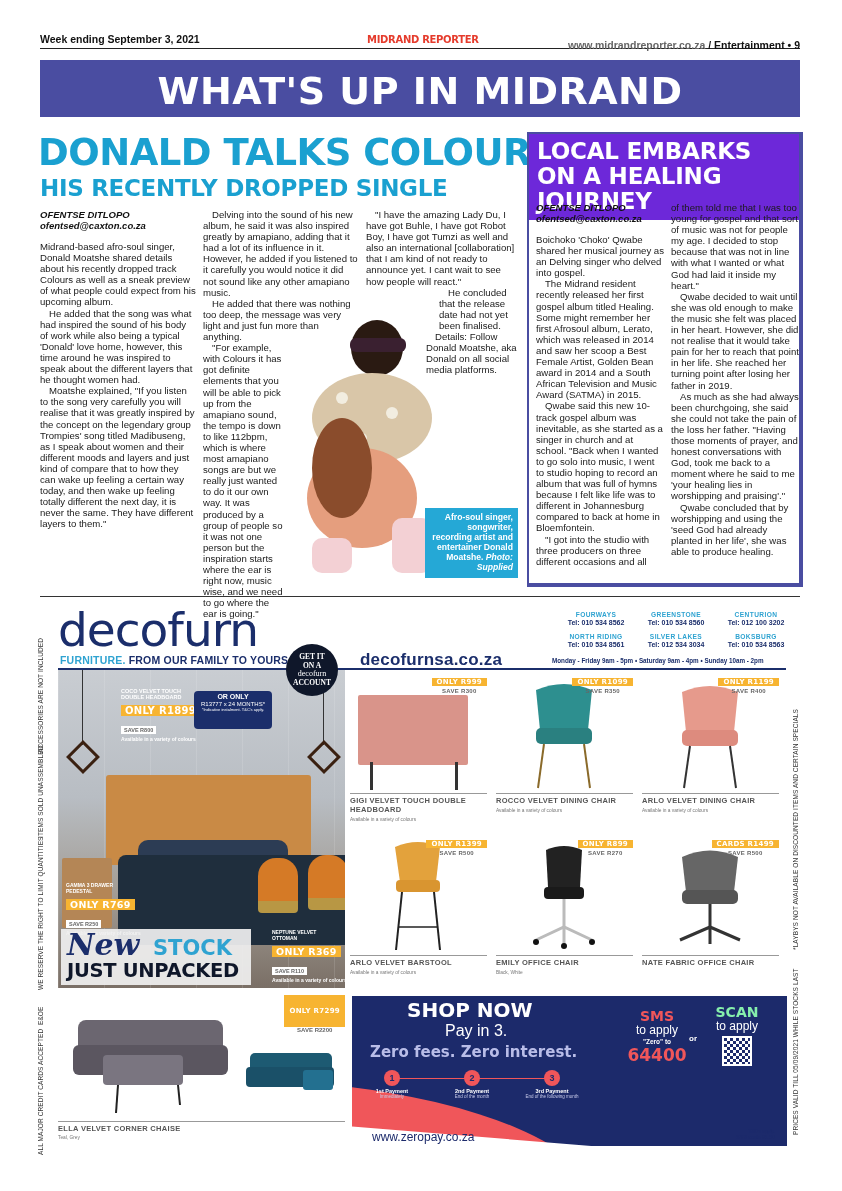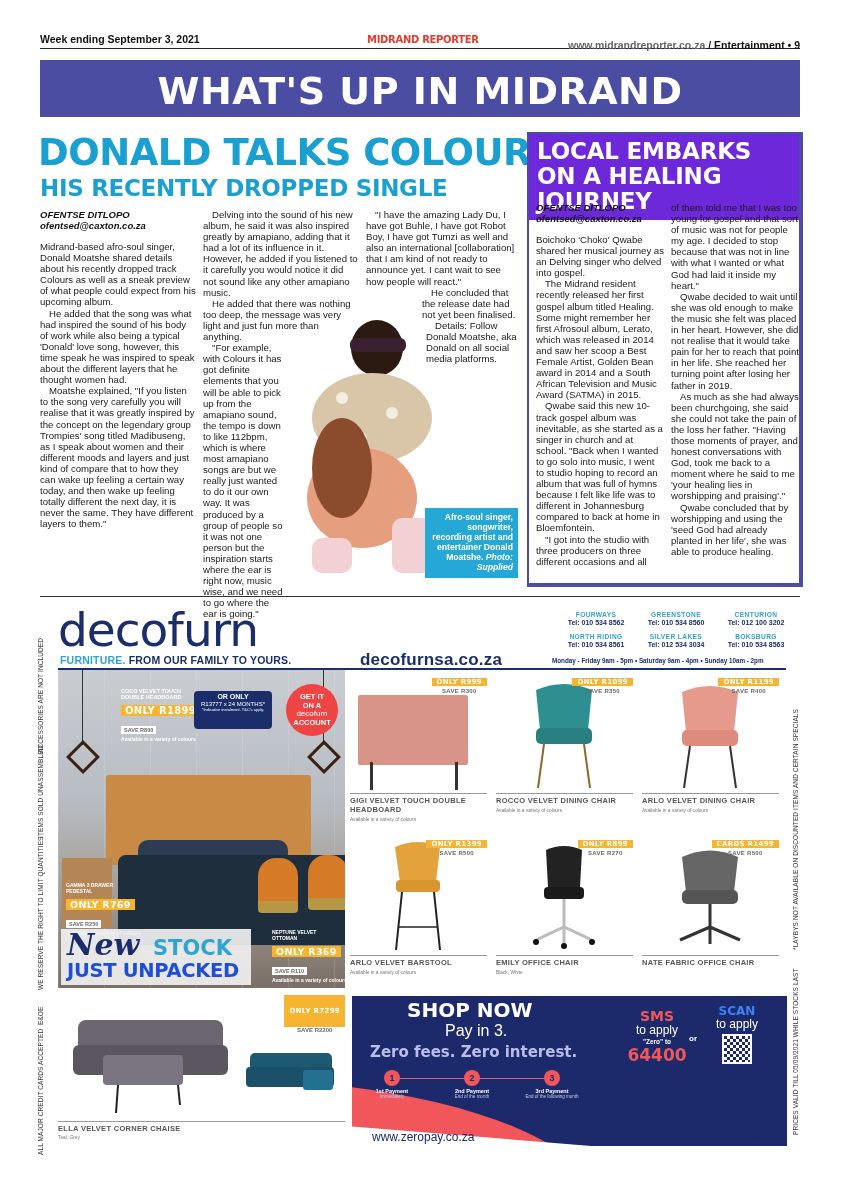--- a/index.html
+++ b/index.html
@@ -62,32 +62,32 @@
   .price-tag { background: #f7b431; color: #fff; font-weight: bold; font-family: "DejaVu Sans", sans-serif; padding: 0 4px; display: inline-block; letter-spacing: 0.3px; }
   .save-tag { background: #fff; color: #666; font-weight: bold; font-size: 5.5px; padding: 1px 3px; display: inline-block; }
   .tiny-white { color: #fff; font-size: 5px; font-weight: bold; }
 
   .coco-tag { position: absolute; left: 121px; top: 688px; }
   .coco-tag .title { color: #fff; font-size: 5.5px; font-weight: bold; line-height: 6px; width: 70px; }
   .coco-tag .price-tag { font-size: 10px; margin-top: 2px; }
 
   .or-only { position: absolute; left: 194px; top: 691px; width: 78px; height: 38px; background: #1b2e6b; border-radius: 4px; color: #fff; text-align: center; font-size: 5px; padding-top: 3px; line-height: 6.5px; }
   .or-only .big { font-size: 7px; font-weight: bold; }
-  .get-it { position: absolute; left: 286px; top: 684px; width: 52px; height: 52px; border-radius: 50%; background: #ef4444; color: #fff; text-align: center; font-size: 7.5px; font-weight: bold; line-height: 8.5px; padding-top: 9px; }
+  .get-it { position: absolute; left: 286px; top: 644px; width: 52px; height: 52px; border-radius: 50%; background: #0f172a; color: #fff; text-align: center; font-size: 7.5px; font-weight: bold; line-height: 8.5px; padding-top: 9px; font-family: Liberation Serif, serif; }
   .get-it .brand { font-weight: normal; font-size: 8px; }
 
   .gamma-tag { position: absolute; left: 66px; top: 883px; }
   .neptune-tag { position: absolute; left: 272px; top: 930px; }
   .gamma-tag .price-tag, .neptune-tag .price-tag { font-size: 9.5px; }
   .gamma-tag .title, .neptune-tag .title { color: #fff; font-size: 5px; font-weight: bold; width: 55px; line-height: 5.5px; }
 
   .new-stock { position: absolute; left: 61px; top: 929px; width: 190px; height: 56px; background: rgba(240,240,240,0.92); }
   .new-stock .new { position: absolute; left: 6px; top: -2px; font-family: "DejaVu Serif", serif; font-style: italic; font-weight: bold; color: #1b2e6b; font-size: 30px; }
   .new-stock .stock { position: absolute; left: 92px; top: 7px; font-family: "DejaVu Sans", sans-serif; font-weight: bold; color: #2fa3d1; font-size: 21px; }
-  .new-stock .unpacked { position: absolute; left: 6px; top: 30px; font-family: "DejaVu Sans", sans-serif; font-weight: bold; color: #1d4ed8; font-size: 19.5px; letter-spacing: -0.3px; }
+  .new-stock .unpacked { position: absolute; left: 6px; top: 30px; font-family: "DejaVu Sans", sans-serif; font-weight: bold; color: #0f172a; font-size: 19.5px; letter-spacing: -0.3px; }
 
   .product { position: absolute; width: 137px; }
   .product .img { position: absolute; left: 0; top: 0; width: 137px; height: 120px; }
   .product .tags { position: absolute; right: 0; top: 0; text-align: center; }
   .product .tags .price-tag { font-size: 7px; padding: 0 5px; }
   .product .tags .save { font-size: 6px; font-weight: bold; color: #666; letter-spacing: 0.3px; }
   .product .rule { position: absolute; left: 0; top: 123px; width: 137px; border-top: 1.5px solid #999; }
   .product .name { position: absolute; left: 0; top: 126px; font-size: 7.5px; color: #555; font-weight: bold; letter-spacing: 0.3px; line-height: 9px; width: 137px; }
   .product .sub { font-size: 4.8px; color: #777; font-weight: normal; letter-spacing: 0; display: block; margin-top: 1px; }
 
@@ -105,21 +105,21 @@
   .zp-step .lbl { font-size: 5.5px; font-weight: bold; margin-top: 2px; }
   .zp-step .sub { font-size: 4.5px; color: #c8cbea; }
   .zp-url { position: absolute; left: 20px; top: 134px; font-size: 12px; color: #1c2a6b; }
   .zp-sms { position: absolute; left: 270px; top: 12px; text-align: center; width: 70px; }
   .zp-sms .big { color: #f0565a; font-weight: bold; font-size: 14px; font-family: "DejaVu Sans", sans-serif; }
   .zp-sms .to { font-size: 12px; line-height: 12px; }
   .zp-sms .kw { font-size: 6.5px; font-weight: bold; margin-top: 2px; }
   .zp-sms .num { color: #f0565a; font-weight: bold; font-size: 17px; font-family: "DejaVu Sans", sans-serif; }
   .zp-or { position: absolute; left: 337px; top: 38px; font-size: 8px; font-weight: bold; }
   .zp-scan { position: absolute; left: 355px; top: 8px; text-align: center; width: 60px; }
-  .zp-scan .big { color: #3b82f6; font-weight: bold; font-size: 12px; font-family: "DejaVu Sans", sans-serif; }
+  .zp-scan .big { color: #86efac; font-weight: bold; font-size: 14px; font-family: "DejaVu Sans", sans-serif; }
   .zp-scan .to { font-size: 12px; line-height: 12px; }
   .qr { width: 30px; height: 30px; margin: 4px auto 0; background: repeating-conic-gradient(#fff 0 25%, #1c2a6b 0 50%) 0 0/6px 6px; border: 2px solid #fff; }
   .zp-logo { position: absolute; left: 265px; top: 86px; font-family: "DejaVu Sans", sans-serif; font-weight: bold; font-size: 28px; letter-spacing: -0.5px; }
   .zp-logo .ring { display: inline-block; width: 12px; height: 12px; border: 3px solid #f0565a; border-radius: 50%; margin-right: 4px; vertical-align: 4px; }
   .zp-logo .pay { color: #b9bde8; }
   .zp-tcs { position: absolute; right: 12px; top: 132px; font-size: 5px; color: #1c2a6b; text-align: right; }
 </style>
 </head>
 <body>
 
@@ -132,34 +132,34 @@
 <div class="section-banner">WHAT'S UP IN MIDRAND</div>
 
 <div class="headline1">DONALD TALKS COLOURS,</div>
 <div class="headline2">HIS RECENTLY DROPPED SINGLE</div>
 
 <div class="col1">
   <div class="byline">OFENTSE DITLOPO</div>
   <div class="byline">ofentsed@caxton.co.za</div>
   <div class="body-text">
     <p class="first">Midrand-based afro-soul singer, Donald Moatshe shared details about his recently dropped track Colours as well as a sneak preview of what people could expect from his upcoming album.</p>
-    <p>He added that the song was what had inspired the sound of his body of work while also being a typical 'Donald' love song, however, this time speak he was inspired to speak about the different layers that he thought women had.</p>
+    <p>He added that the song was what had inspired the sound of his body of work while also being a typical 'Donald' love home, however, this time around he was inspired to speak about the different layers that he thought women had.</p>
     <p>Moatshe explained, "If you listen to the song very carefully you will realise that it was greatly inspired by the concept on the legendary group Trompies' song titled Madibuseng, as I speak about women and their different moods and layers and just kind of compare that to how they can wake up feeling a certain way today, and then wake up feeling totally different the next day, it is never the same. They have different layers to them."</p>
   </div>
 </div>
 
 <div class="col2 body-text">
   <p>Delving into the sound of his new album, he said it was also inspired greatly by amapiano, adding that it had a lot of its influence in it. However, he added if you listened to it carefully you would notice it did not sound like any other amapiano music.</p>
   <p>He added that there was nothing too deep, the message was very light and just fun more than anything.</p>
   <p style="width:82px">"For example, with Colours it has got definite elements that you will be able to pick up from the amapiano sound, the tempo is down to like 112bpm, which is where most amapiano songs are but we really just wanted to do it our own way. It was produced by a group of people so it was not one person but the inspiration starts where the ear is right now, music wise, and we need to go where the ear is going."</p>
 </div>
 
 <div class="col3 body-text">
   <p>"I have the amazing Lady Du, I have got Buhle, I have got Robot Boy, I have got Tumzi as well and also an international [collaboration] that I am kind of not ready to announce yet. I cant wait to see how people will react."</p>
-  <p style="margin-left:56px">He concluded that the release date had not yet been finalised.</p>
+  <p style="margin-left:73px">He concluded that the release date had not yet been finalised.</p>
   <p style="margin-left:60px">Details: Follow Donald Moatshe, aka Donald on all social media platforms.</p>
 </div>
 
 <svg class="photo" viewBox="0 0 165 262">
   <ellipse cx="95" cy="30" rx="26" ry="28" fill="#2a1a12"></ellipse>
   <rect x="68" y="20" width="56" height="14" rx="6" fill="#3a2030"></rect>
   <ellipse cx="90" cy="100" rx="60" ry="45" fill="#d9c6a8"></ellipse>
   <circle cx="60" cy="80" r="6" fill="#f2ede0"></circle>
     <circle cx="110" cy="95" r="6" fill="#f2ede0"></circle>
     <circle cx="80" cy="120" r="5" fill="#f2ede0"></circle>

